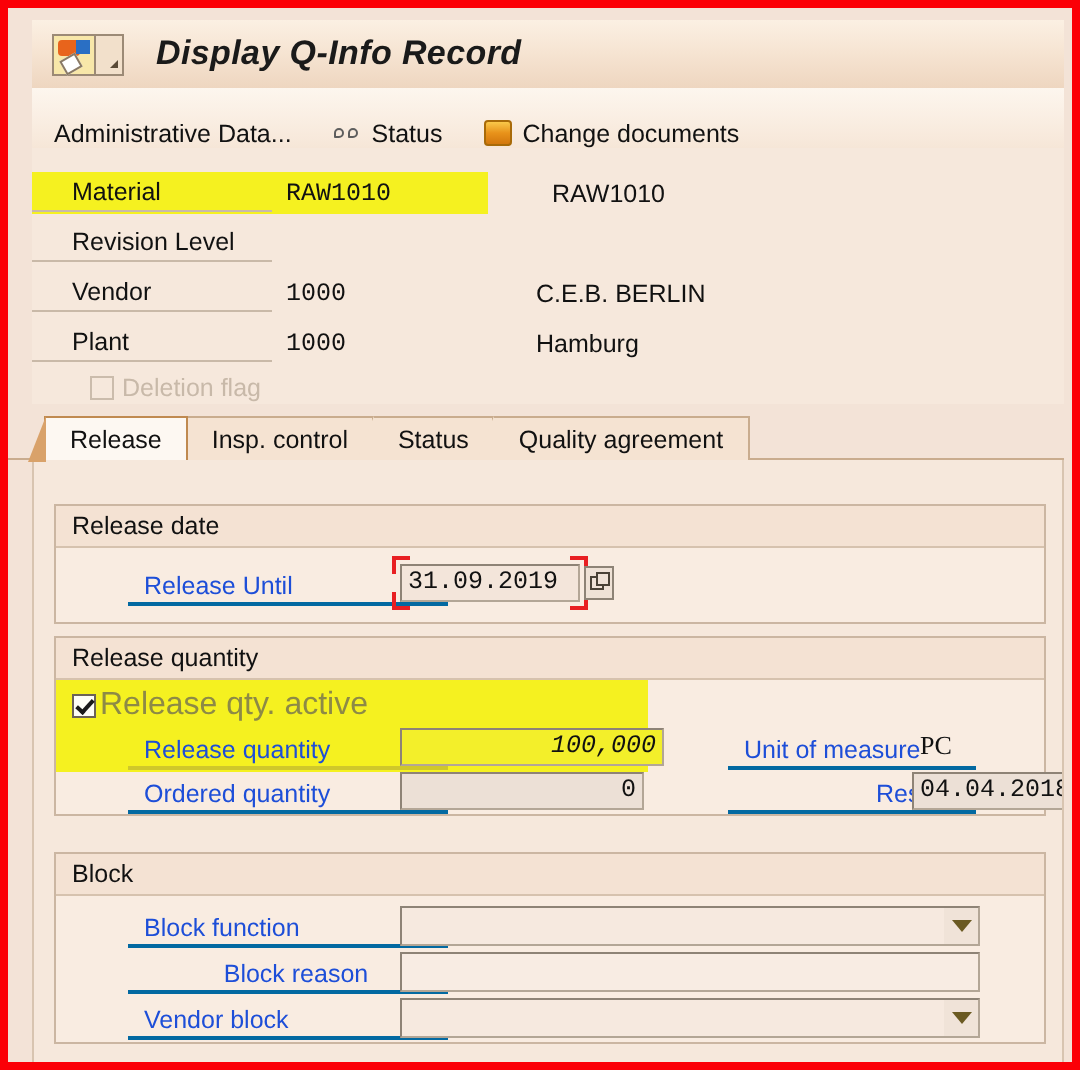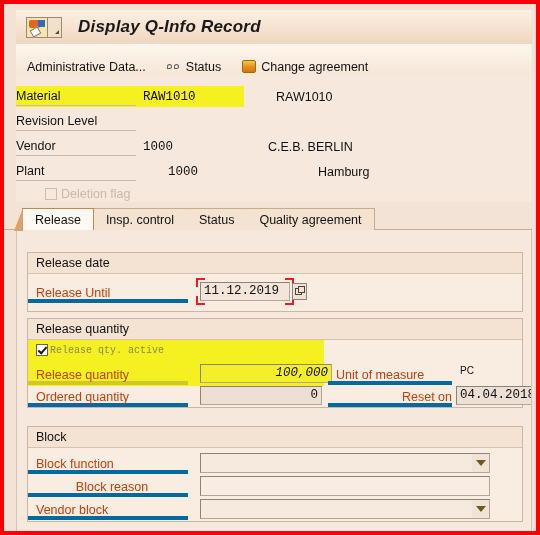--- a/index.html
+++ b/index.html
@@ -167,21 +167,21 @@
     display: flex;
     align-items: center;
   }
   .hrow .flabel {
     width: 120px;
     font-size: 12.5px;
     color: #111;
     border-bottom: 1px solid #c9b9a8;
     height: 19px;
     line-height: 19px;
-    padding-left: 0;
+    padding-left: 20px;
     box-sizing: border-box;
   }
   .hrow .fval {
     width: 100px;
     font-size: 12.5px;
     color: #111;
     font-family: "Liberation Mono", monospace;
     padding-left: 7px;
     box-sizing: border-box;
   }
@@ -307,26 +307,27 @@
 
   .row {
     position: absolute;
     left: 0;
     height: 22px;
     display: flex;
     align-items: center;
   }
   .row .lab {
     font-size: 12.5px;
-    color: #c2410c;
+    color: #1d4ed8;
     height: 20px;
     line-height: 20px;
-    border-bottom: 4px solid #0369a1;
+    border-bottom: 2px solid #0369a1;
     box-sizing: border-box;
     padding-left: 8px;
+    margin-left: 36px;
   }
 
   .inp {
     height: 19px;
     line-height: 17px;
     border: 1px solid #b3a696;
     border-top-color: #8e8376;
     border-left-color: #8e8376;
     background: #f3e5da;
     font-size: 12.5px;
@@ -398,23 +399,22 @@
   .chk-on::after {
     content: "";
     position: absolute;
     left: 3px; top: 0px;
     width: 3px; height: 7px;
     border: solid #1a1a1a;
     border-width: 0 2px 2px 0;
     transform: rotate(42deg);
   }
   .chk-label {
-    font-size: 10px;
+    font-size: 16px;
     color: #8d8a46;
-    font-family: Liberation Mono, monospace;
   }
 
   
   .combo {
     height: 20px;
     border: 1px solid #b3a696;
     border-top-color: #8e8376;
     border-left-color: #8e8376;
     background: #f6e9df;
     box-sizing: border-box;
@@ -468,21 +468,21 @@
   <div class="funcbar">
     <div class="func">
       <span class="lbl">Administrative Data...</span>
     </div>
     <div class="func">
       <span class="glasses-icon"></span>
       <span class="lbl">Status</span>
     </div>
     <div class="func">
       <span class="scroll-icon"></span>
-      <span class="lbl">Change agreement</span>
+      <span class="lbl">Change documents</span>
     </div>
   </div>
 
   <div class="hdr">
 
     <div class="hrow hl-yellow" style="top:12px; left:0; width:228px;">
       <span class="lab"></span>
       <span class="flabel">Material</span>
       <span class="fval">RAW1010</span>
     </div>
@@ -494,21 +494,21 @@
       <span class="flabel">Revision Level</span>
       <span class="fval"></span>
     </div>
 
     <div class="hrow" style="top:62px; left:0;">
       <span class="flabel">Vendor</span>
       <span class="fval">1000</span>
       <span class="fdesc">C.E.B. BERLIN</span>
     </div>
 
-    <div class="hrow" style="top:87px; left:0;gap:25px;">
+    <div class="hrow" style="top:87px; left:0;">
       <span class="flabel">Plant</span>
       <span class="fval">1000</span>
       <span class="fdesc">Hamburg</span>
     </div>
 
     <div class="chkrow" style="top:113px;padding-left:21px;">
       <span class="chkbox"></span>
       <span>Deletion flag</span>
     </div>
   </div>
@@ -533,21 +533,21 @@
 
   <div class="panel">
 
     <div class="group" style="top:22px; height:60px;">
       <div class="group-title">Release date</div>
       <div class="group-body" style="height:38px;">
         <div class="row" style="top:8px; left:0; width:100%;">
           <span class="lab" style="width:160px;">Release Until</span>
         </div>
         <div style="position:absolute; left:172px; top:8px; width:90px; height:19px;">
-          <div class="inp" style="width:90px; text-align:left;">11.12.2019</div>
+          <div class="inp" style="width:90px; text-align:left;">31.09.2019</div>
           <div class="focus-marker" style="left:-4px; top:-4px; width:98px; height:27px;">
             <i class="tl"></i>
               <i class="tr"></i>
               <i class="bl"></i>
               <i class="br"></i>
           </div>
         </div>
         <div class="matchcode" style="position:absolute; left:264px; top:9px;"></div>
       </div>
     </div>
@@ -569,21 +569,21 @@
         <div class="inp yellow" style="position:absolute; left:172px; top:24px; width:132px;font-style:italic;">100,000</div>
 
         <div class="row" style="top:46px; left:0;">
           <span class="lab" style="width:160px;">Ordered quantity</span>
         </div>
         <div class="inp grayish" style="position:absolute; left:172px; top:46px; width:122px;">0</div>
 
         <div class="row" style="top:24px; left:300px;">
           <span class="lab" style="width:124px;">Unit of measure</span>
         </div>
-        <div style="position:absolute; left:432px; top:25px; font-size:10px; font-family:Liberation Sans, sans-serif; color:#111;">PC</div>
+        <div style="position:absolute; left:432px; top:25px; font-size:13px; font-family:Liberation Serif, serif; color:#111;">PC</div>
 
         <div class="row" style="top:46px; left:300px;">
           <span class="lab" style="width:124px;text-align:right;">Reset on</span>
         </div>
         <div class="inp grayish" style="position:absolute; left:428px; top:46px; width:100px; text-align:left;">04.04.2018</div>
       </div>
     </div>
 
     <div class="group" style="top:196px; height:96px;">
       <div class="group-title">Block</div>

